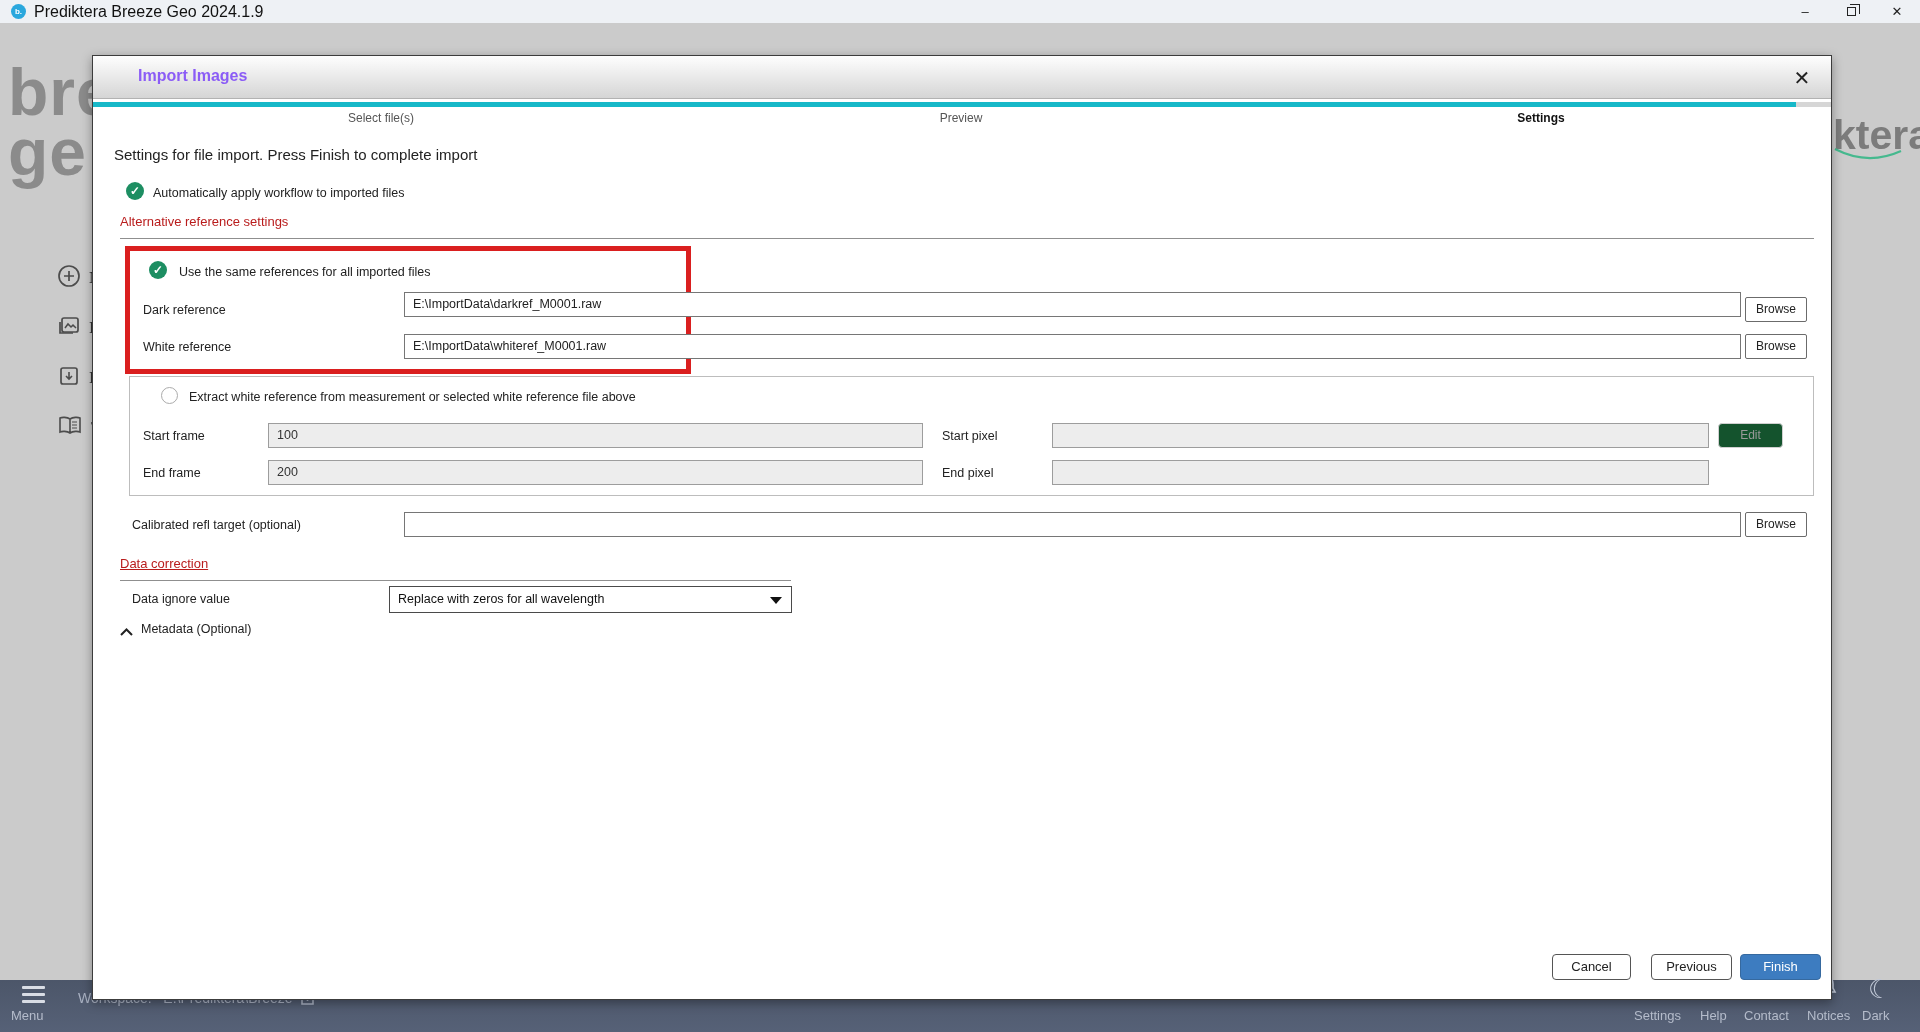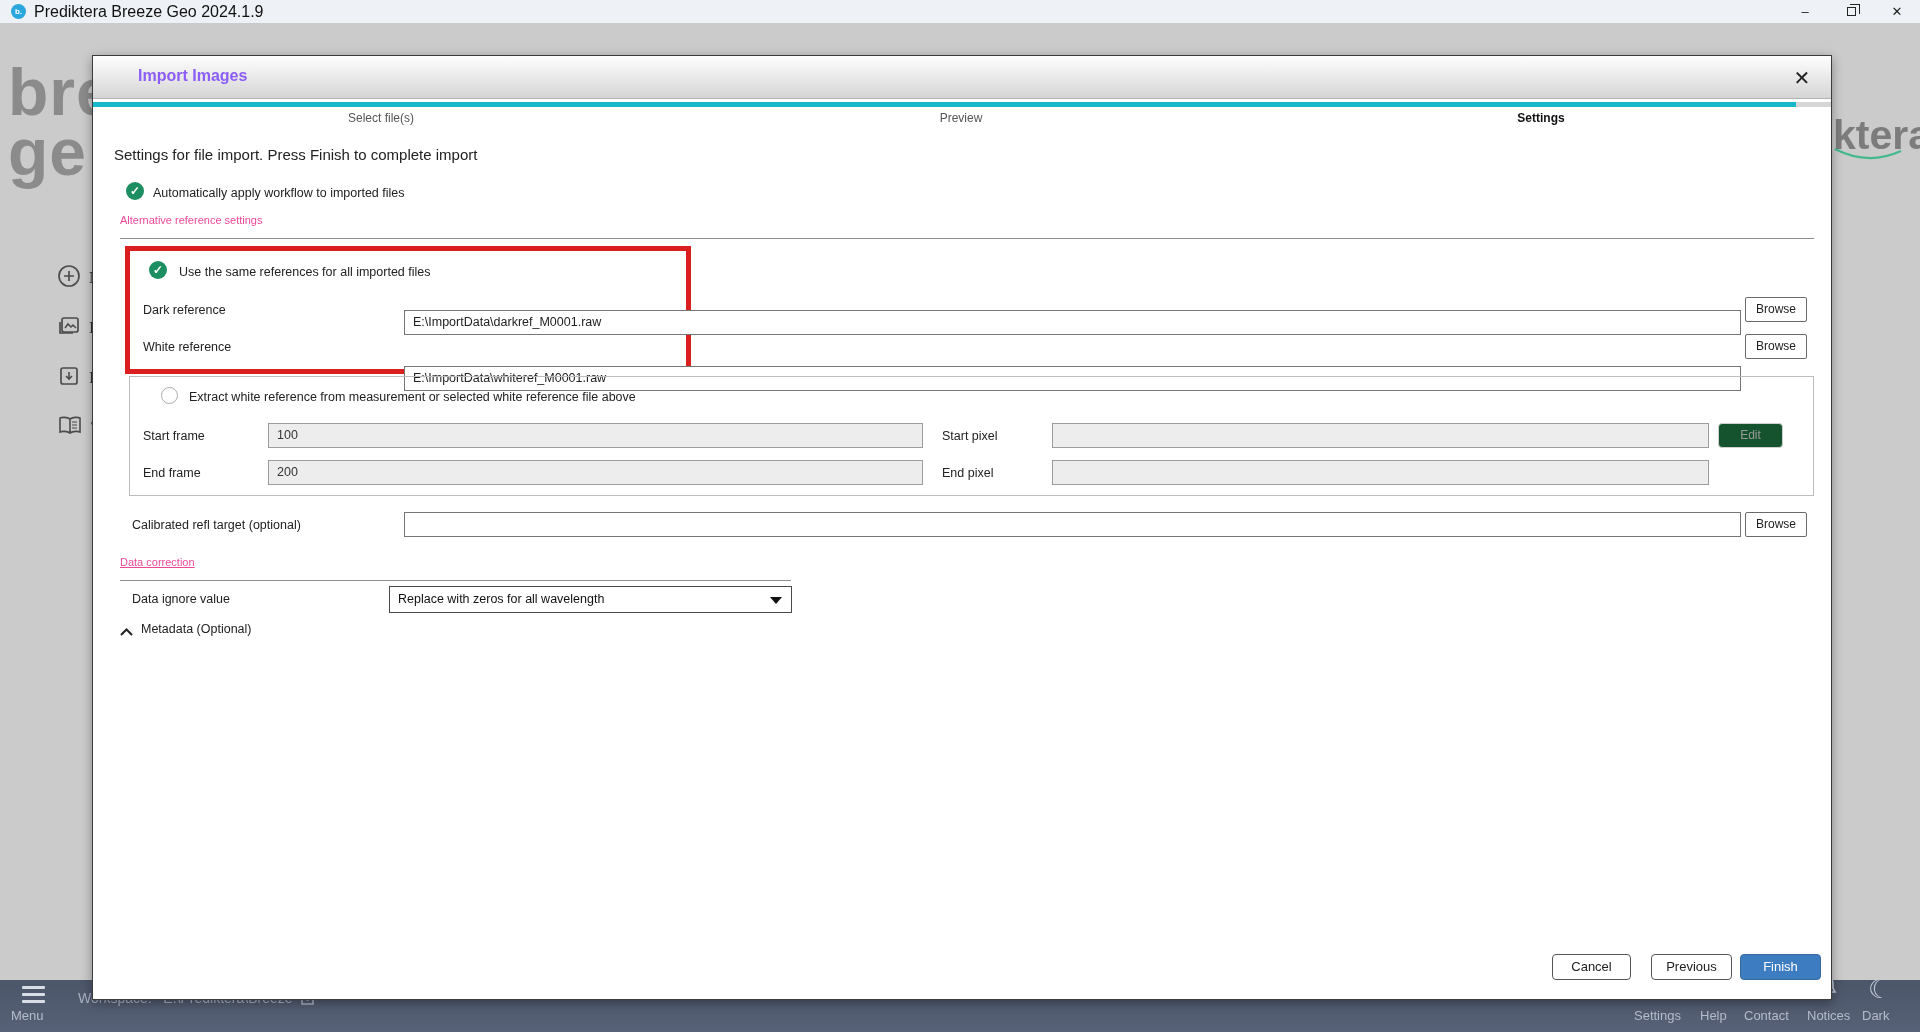--- a/index.html
+++ b/index.html
@@ -60,21 +60,21 @@
   .progress-fill { height:100%; width:98%; background:#17b8c8; }
   .step { position:absolute; top:55px; font-size:12px; color:#555; transform:translateX(-50%); }
   .step.active { font-weight:bold; color:#111; }
 
   .heading { position:absolute; left:21px; top:90px; font-size:15px; color:#222; }
 
   .check-circle { position:absolute; width:18px; height:18px; border-radius:50%;
     background:#1d8e62; color:#fff; font-size:12px; font-weight:bold; text-align:center;
     line-height:18px; }
   .lbl { position:absolute; font-size:12.5px; color:#222; }
-  .sec-lbl { position:absolute; font-size:11px; color:#ec4899; }
+  .sec-lbl { position:absolute; font-size:13px; color:#b91c1c; }
   .divider { position:absolute; height:1px; background:#8f8f8f; }
 
   .red-box { position:absolute; left:32px; top:190px; width:566px; height:128px;
     border:5px solid #da1f1f; }
 
   .txt { position:absolute; height:25px; border:1px solid #767676; background:#fff;
     font-size:12.5px; color:#222; padding:0 8px; line-height:23px; white-space:nowrap;
     overflow:hidden; }
   .txt.disabled { background:#ededed; border-color:#9d9d9d; color:#333; }
   .btn { position:absolute; height:25px; background:#fff; border:1px solid #6b6b6b;
@@ -229,25 +229,25 @@
 
     <div class="sec-lbl" style="left:27px; top:158px;">Alternative reference settings</div>
     <div class="divider" style="left:27px; top:182px; width:1694px;"></div>
 
     <div class="red-box"></div>
 
     <div class="check-circle" style="left:56px; top:205px;">✓</div>
     <div class="lbl" style="left:86px; top:209px;">Use the same references for all imported files</div>
 
     <div class="lbl" style="left:50px; top:247px;">Dark reference</div>
-    <div class="txt" style="left:311px; top:254px; width:1337px;">E:\ImportData\darkref_M0001.raw</div>
+    <div class="txt" style="left:311px; top:236px; width:1337px;">E:\ImportData\darkref_M0001.raw</div>
     <div class="btn" style="left:1652px; top:241px; width:62px;">Browse</div>
 
     <div class="lbl" style="left:50px; top:284px;">White reference</div>
-    <div class="txt" style="left:311px; top:278px; width:1337px;margin-top:32px;">E:\ImportData\whiteref_M0001.raw</div>
+    <div class="txt" style="left:311px; top:278px; width:1337px;">E:\ImportData\whiteref_M0001.raw</div>
     <div class="btn" style="left:1652px; top:278px; width:62px;">Browse</div>
 
     <div class="group-box"></div>
     <div class="radio" style="left:68px; top:331px;"></div>
     <div class="lbl" style="left:96px; top:334px;">Extract white reference from measurement or selected white reference file above</div>
 
     <div class="lbl" style="left:50px; top:373px;">Start frame</div>
     <div class="txt disabled" style="left:175px; top:367px; width:655px;">100</div>
     <div class="lbl" style="left:849px; top:373px;">Start pixel</div>
     <div class="txt disabled" style="left:959px; top:367px; width:657px;"></div>

